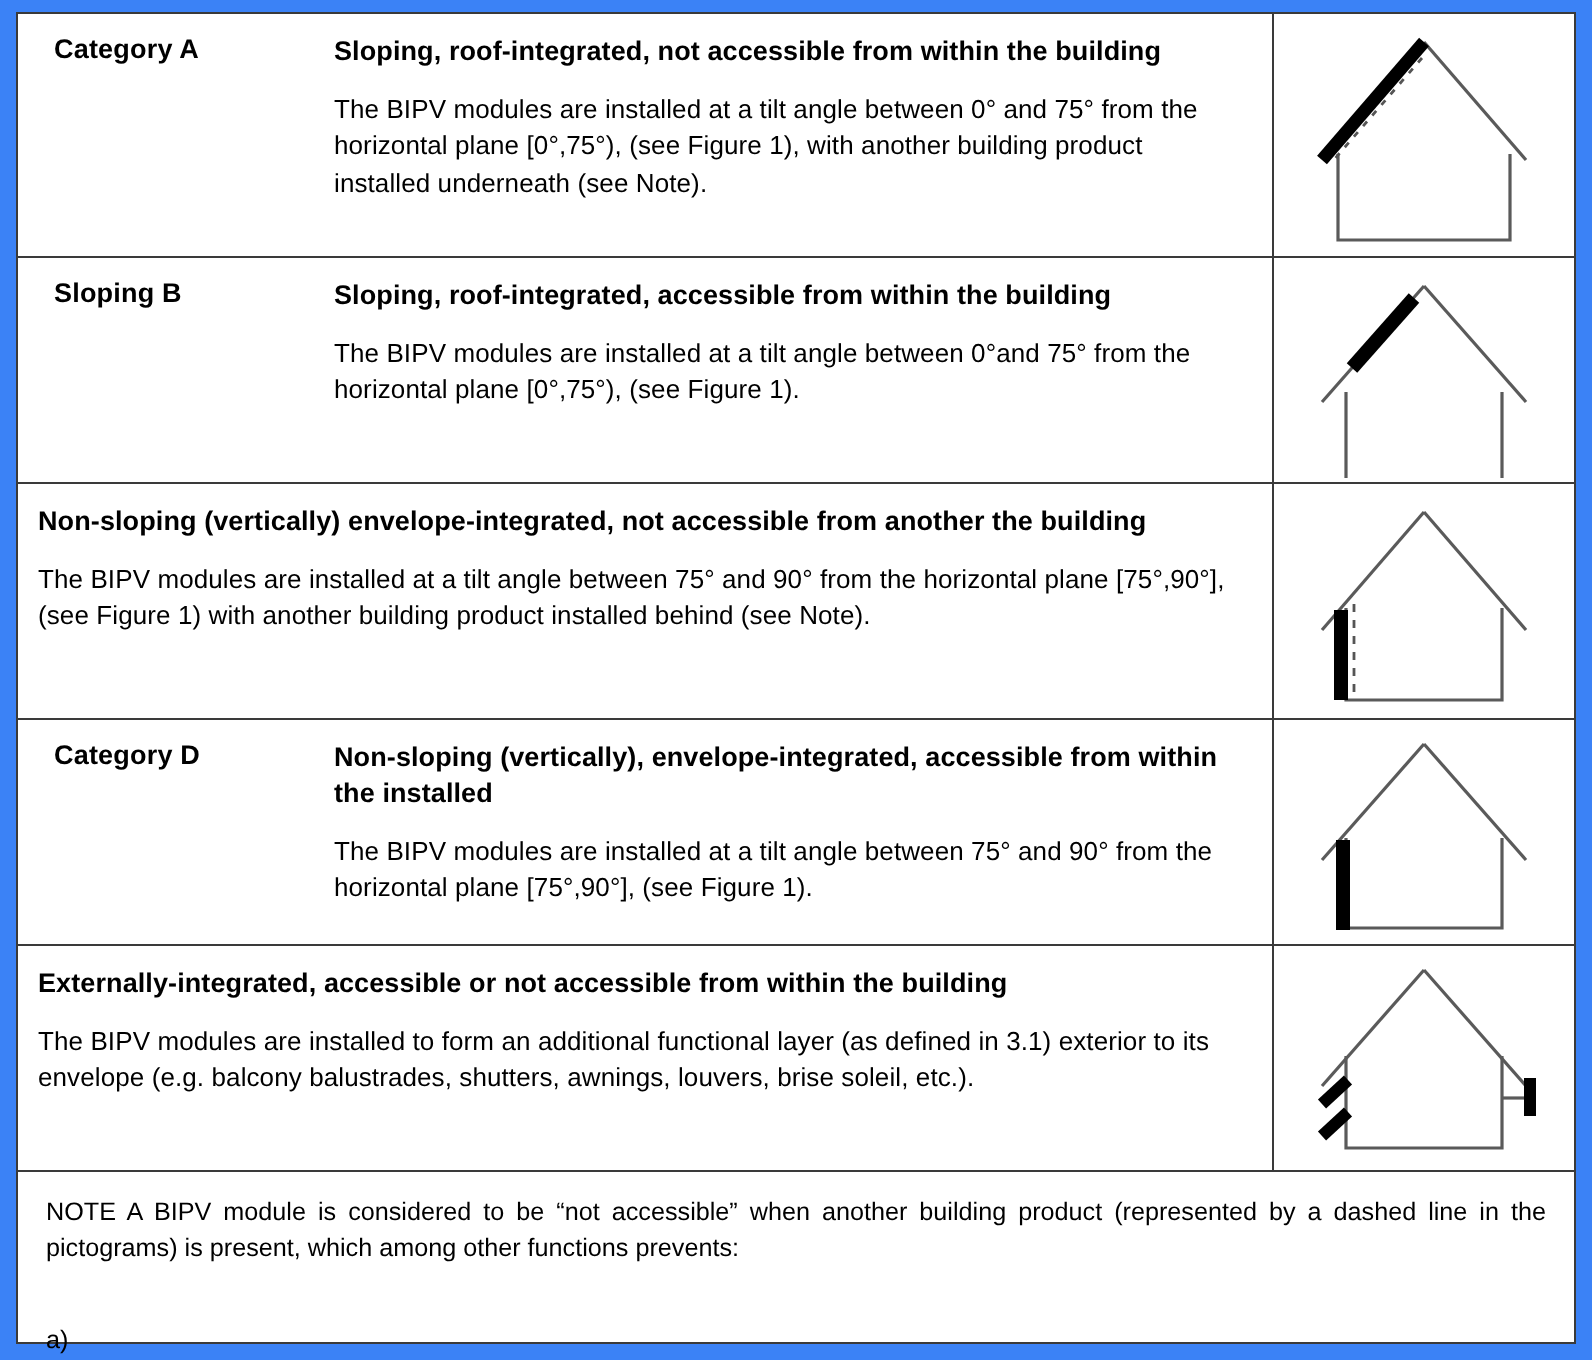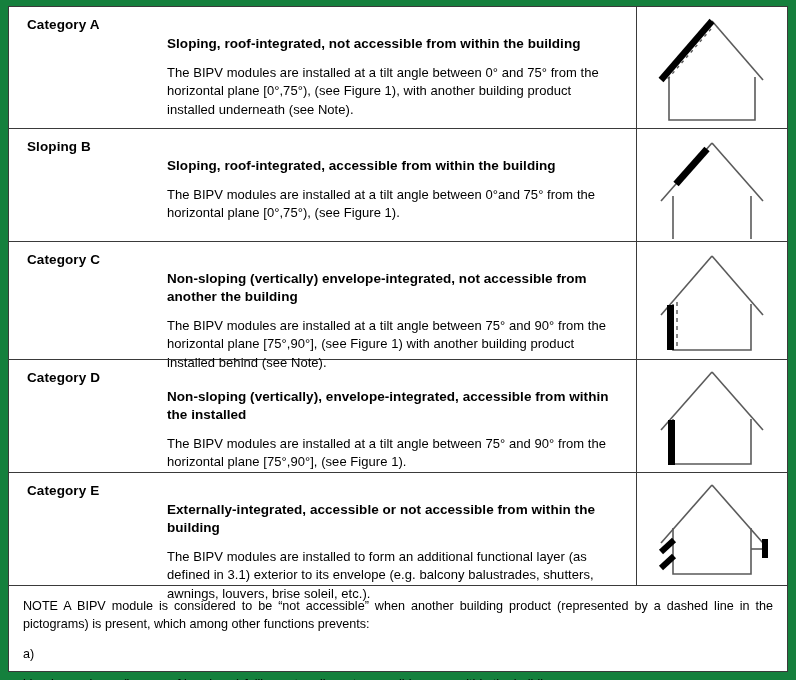--- a/index.html
+++ b/index.html
@@ -12,21 +12,21 @@
     height: 680px;
     font-family: "Liberation Sans", sans-serif;
     color: #000000;
     overflow: hidden;
   }
 
   #page {
     position: relative;
     width: 796px;
     height: 680px;
-    background: #15803d;
+    background: #3b82f6;
     box-sizing: border-box;
     padding-left: 34px;
   }
 
   .table-frame {
     position: absolute;
     left: 8px;
     top: 6px;
     width: 780px;
     height: 666px;
@@ -66,40 +66,40 @@
     font-size: 13.5px;
     font-weight: bold;
     line-height: 1.2;
     letter-spacing: 0.1px;
   }
 
   .desc-title {
     font-size: 13.5px;
     font-weight: bold;
     line-height: 1.33;
-    margin: 18px 0 11px 0;
+    margin: 0 0 11px 0;
     letter-spacing: 0.05px;
   }
 
   .desc-body {
     font-size: 13px;
     line-height: 1.42;
     margin: 0;
     letter-spacing: 0.05px;
   }
 
   .note-block {
     box-sizing: border-box;
     padding: 12px 14px 10px 14px;
   }
 
   .note-para {
     font-size: 12.6px;
     line-height: 1.42;
-    margin: 0 0 12px 0;
+    margin: 0 0 28px 0;
     text-align: justify;
   }
 
   .note-item {
     font-size: 12.6px;
     line-height: 1.42;
     margin: 0 0 12px 0;
     display: flex;
   }
   .note-item:last-child { margin-bottom: 0; }
@@ -154,23 +154,20 @@
           <path d="M 36 67 L 36 110 M 114 67 L 114 110" fill="none" stroke="#5a5a5a" stroke-width="1.6"></path>
           <path d="M 75 14 L 126 72" fill="none" stroke="#5a5a5a" stroke-width="1.6"></path>
           <path d="M 75 14 L 24 72" fill="none" stroke="#5a5a5a" stroke-width="1.6"></path>
 
           <path d="M 70 20 L 39 55" fill="none" stroke="#000000" stroke-width="7"></path>
         </svg>
       </div>
     </div>
 
     <div class="cat-row" style="height:118px">
-      <div class="col-label">
-        <div class="cat-name">Category C</div>
-      </div>
       <div class="col-desc">
         <p class="desc-title">Non-sloping (vertically) envelope-integrated, not accessible from another the building</p>
         <p class="desc-body">The BIPV modules are installed at a tilt angle between 75° and 90° from the horizontal plane [75°,90°], (see Figure 1) with another building product installed behind (see Note).</p>
       </div>
       <div class="col-pict">
         <svg class="pict-svg" width="150" height="118" viewBox="0 0 150 118">
           <path d="M 75 14 L 126 73" fill="none" stroke="#5a5a5a" stroke-width="1.6"></path>
           <path d="M 75 14 L 24 73" fill="none" stroke="#5a5a5a" stroke-width="1.6"></path>
           <path d="M 36 62 L 36 108 L 114 108 L 114 62" fill="none" stroke="#5a5a5a" stroke-width="1.6"></path>
 
@@ -193,23 +190,20 @@
         <svg class="pict-svg" width="150" height="113" viewBox="0 0 150 113">
           <path d="M 75 12 L 126 70" fill="none" stroke="#5a5a5a" stroke-width="1.6"></path>
           <path d="M 75 12 L 24 70" fill="none" stroke="#5a5a5a" stroke-width="1.6"></path>
           <path d="M 36 59 L 36 104 L 114 104 L 114 59" fill="none" stroke="#5a5a5a" stroke-width="1.6"></path>
           <rect x="31" y="60" width="7" height="45" fill="#000000"></rect>
         </svg>
       </div>
     </div>
 
     <div class="cat-row" style="height:113px">
-      <div class="col-label">
-        <div class="cat-name">Category E</div>
-      </div>
       <div class="col-desc">
         <p class="desc-title">Externally-integrated, accessible or not accessible from within the building</p>
         <p class="desc-body">The BIPV modules are installed to form an additional functional layer (as defined in 3.1) exterior to its envelope (e.g. balcony balustrades, shutters, awnings, louvers, brise soleil, etc.).</p>
       </div>
       <div class="col-pict">
         <svg class="pict-svg" width="150" height="113" viewBox="0 0 150 113">
           <path d="M 75 12 L 126 70" fill="none" stroke="#5a5a5a" stroke-width="1.6"></path>
           <path d="M 75 12 L 24 70" fill="none" stroke="#5a5a5a" stroke-width="1.6"></path>
           <path d="M 36 55 L 36 101 L 114 101 L 114 55" fill="none" stroke="#5a5a5a" stroke-width="1.6"></path>
 

